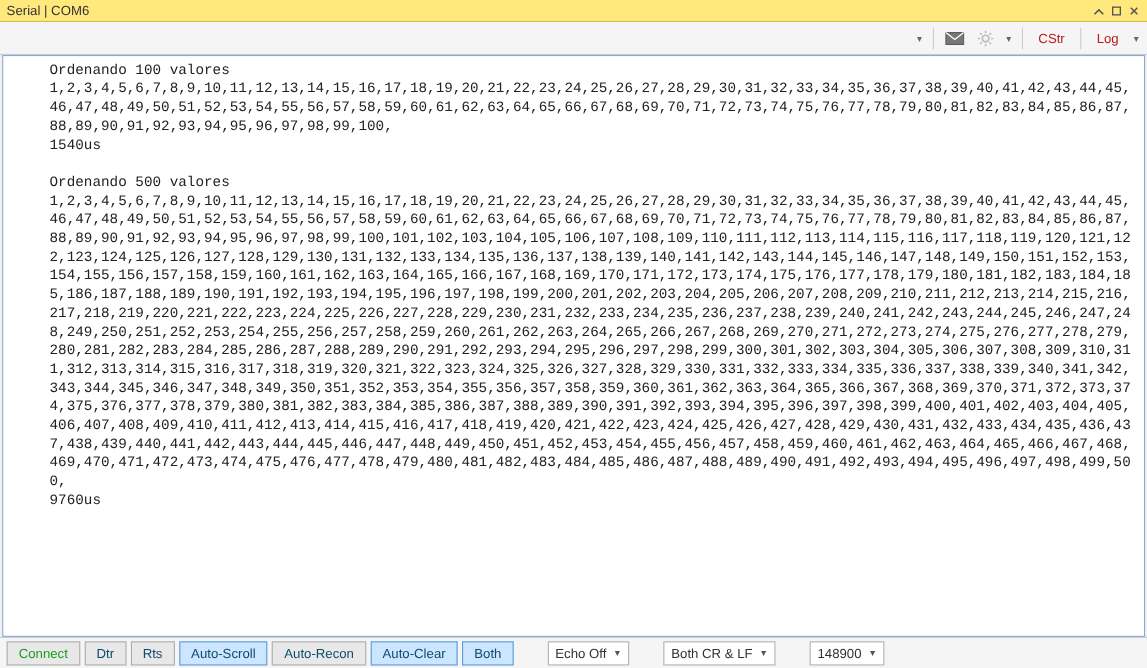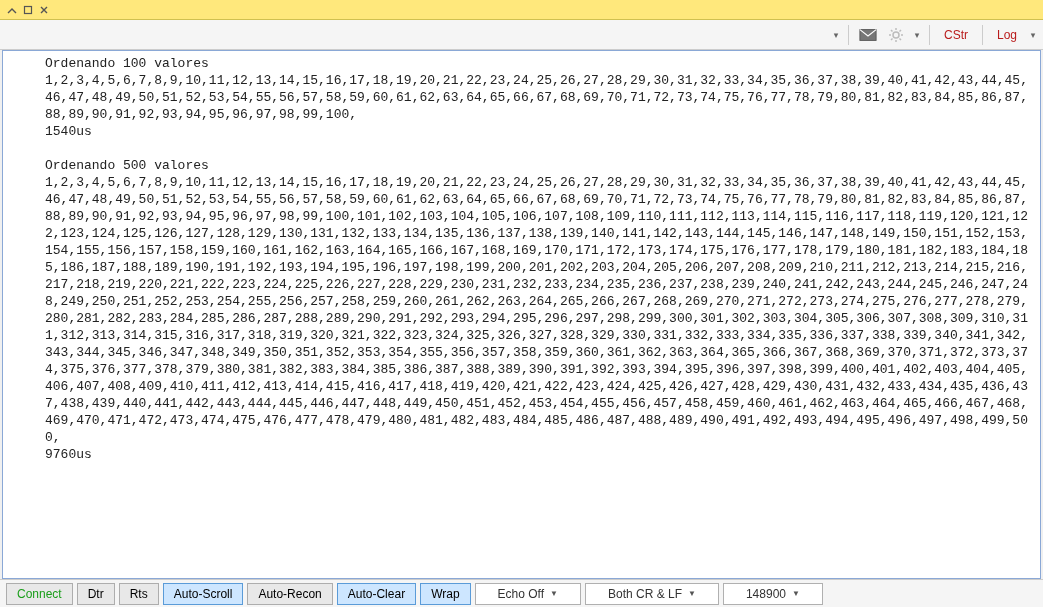--- a/index.html
+++ b/index.html
@@ -79,46 +79,48 @@
   padding: 2px 6px;
   gap:4px;
 }
 .btn {
   height:22px;
   padding:0 10px;
   font-size:12px;
   background:#e8e8e8;
   border:1px solid #adadad;
   display:flex; align-items:center; justify-content:center;
-  color:#000000;
+  color:#0c4a6e;
   cursor:default;
 }
 .btn.toggled {
   background:#cde6ff;
   border-color:#5a9bd8;
 }
 .btn.connect { color:#1a9e1a; font-weight:400; }
 .statusbar .drop {
   height:22px;
-  padding:0 22px;
+  padding:0 6px;
   background:#fff;
   border:1px solid #b0b0b0;
   display:flex; align-items:center; gap:6px;
   font-size:12px;
   color:#333;
+  margin-left:27px;
 }
 .statusbar .drop .chev { font-size:8px; color:#555; }
 
 .envelope-icon svg { width:18px; height:14px; }
 .gear-icon svg { width:16px; height:16px; }
 </style>
 </head>
 <body>
 
 <div class="titlebar">
+  <div class="title">Serial | COM6</div>
   <div class="winbtn">
     <svg width="10" height="10" viewBox="0 0 10 10">
         <path d="M1 8 L5 4 L9 8" stroke="#555" stroke-width="1.4" fill="none"></path>
       </svg>
   </div>
   <div class="winbtn">
     <svg width="10" height="10" viewBox="0 0 10 10">
         <rect x="1.5" y="1.5" width="7" height="7" stroke="#555" stroke-width="1.2" fill="none"></rect>
       </svg>
   </div>
@@ -172,21 +174,21 @@
 </div>
 </div>
 
 <div class="statusbar">
   <div class="btn connect">Connect</div>
   <div class="btn">Dtr</div>
   <div class="btn">Rts</div>
   <div class="btn toggled">Auto-Scroll</div>
   <div class="btn">Auto-Recon</div>
   <div class="btn toggled">Auto-Clear</div>
-  <div class="btn toggled">Wrap</div>
+  <div class="btn toggled">Both</div>
   <div class="drop">
     <span>Echo Off</span>
     <span class="chev">▼</span>
   </div>
   <div class="drop">
     <span>Both CR &amp; LF</span>
     <span class="chev">▼</span>
   </div>
   <div class="drop">
     <span>148900</span>

